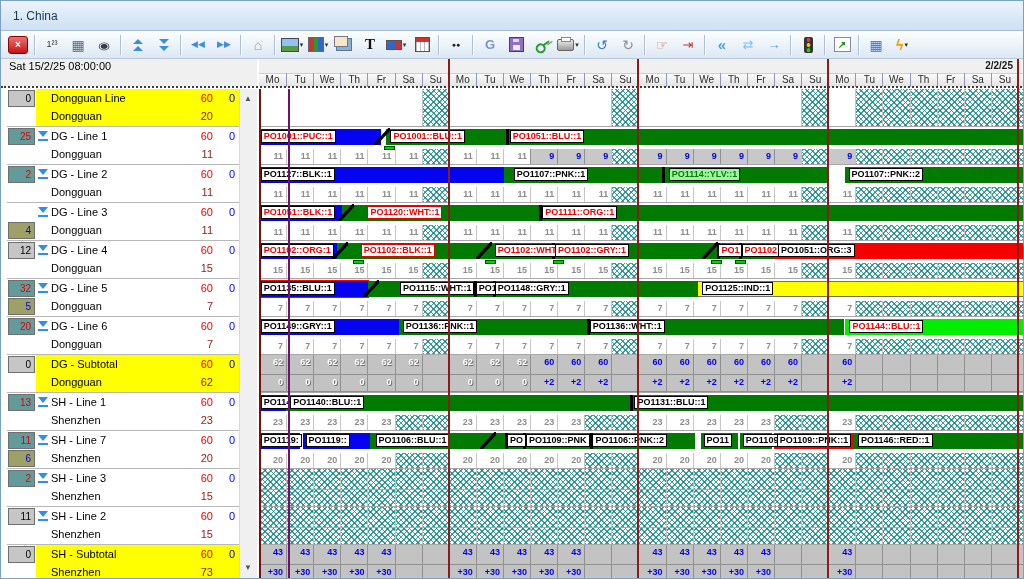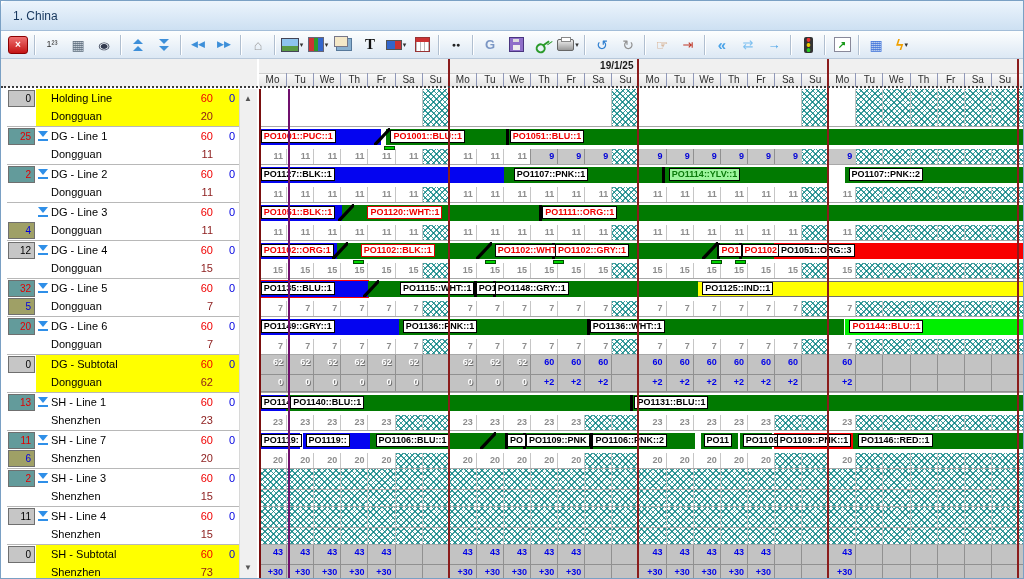--- a/index.html
+++ b/index.html
@@ -200,24 +200,25 @@
       <div class="tsep"></div>
       <div class="tbtn">
         <div class="ticon" style="color: rgb(58, 111, 216); font-size: 14px;">▦</div>
       </div>
       <div class="tbtn">
         <div class="ticon" style="color: rgb(240, 160, 0); font-size: 14px; font-weight: bold;">ϟ</div>
         <div class="dd">▾</div>
       </div>
     </div>
   <div id="corner">
+    <div>Sat 15/2/25 08:00:00</div>
   </div>
   <div id="theader">
       <div class="daybg"></div>
-      <div class="week" style="left: 189.749px; width: 184.749px; color: rgb(26, 26, 26);">19/1/25</div>
+      <div class="week" style="left: 569.247px; width: 184.749px; color: rgb(26, 26, 26);">2/2/25</div>
       <div class="day" style="left: 0px; width: 27.107px; border-left: none;">Mo</div>
       <div class="day" style="left: 27.107px; width: 27.107px;">Tu</div>
       <div class="day" style="left: 54.214px; width: 27.107px;">We</div>
       <div class="day" style="left: 81.321px; width: 27.107px;">Th</div>
       <div class="day" style="left: 108.428px; width: 27.107px;">Fr</div>
       <div class="day" style="left: 135.535px; width: 27.107px;">Sa</div>
       <div class="day" style="left: 162.642px; width: 27.107px;">Su</div>
       <div class="day" style="left: 189.749px; width: 27.107px;">Mo</div>
       <div class="day" style="left: 216.856px; width: 27.107px;">Tu</div>
       <div class="day" style="left: 243.963px; width: 27.107px;">We</div>
@@ -239,21 +240,21 @@
       <div class="day" style="left: 677.675px; width: 27.107px;">Fr</div>
       <div class="day" style="left: 704.782px; width: 27.107px;">Sa</div>
       <div class="day" style="left: 731.889px; width: 27.107px;">Su</div>
       <div class="day" style="left: 758.996px; width: 27.107px;">Mo</div>
     </div>
   <div id="dotline"></div>
   <div id="edge"></div>
   <div id="leftpanel">
       <div class="lrow" style="top: 0px;">
         <div class="lmain yellow">
-          <div class="rname">Holding Line</div>
+          <div class="rname">Dongguan Line</div>
           <div class="rcap">60</div>
           <div class="rzero">0</div>
           <div class="rloc">Dongguan</div>
           <div class="rload">20</div>
         </div>
         <div class="badge b-gray t-black" style="top: 1px;">0</div>
       </div>
       <div class="lrow" style="top: 38px;">
         <div class="lmain">
           <div class="dlarrow"></div>
@@ -361,21 +362,21 @@
           <div class="rcap">60</div>
           <div class="rzero">0</div>
           <div class="rloc">Shenzhen</div>
           <div class="rload">15</div>
         </div>
         <div class="badge b-teal t-red" style="top: 1px;">2</div>
       </div>
       <div class="lrow" style="top: 418px;">
         <div class="lmain">
           <div class="dlarrow"></div>
-          <div class="rname">SH - Line 4</div>
+          <div class="rname">SH - Line 2</div>
           <div class="rcap">60</div>
           <div class="rzero">0</div>
           <div class="rloc">Shenzhen</div>
           <div class="rload">15</div>
         </div>
         <div class="badge b-gray t-black" style="top: 1px;">11</div>
       </div>
       <div class="lrow" style="top: 456px;">
         <div class="lmain yellow">
           <div class="rname">SH - Subtotal</div>

